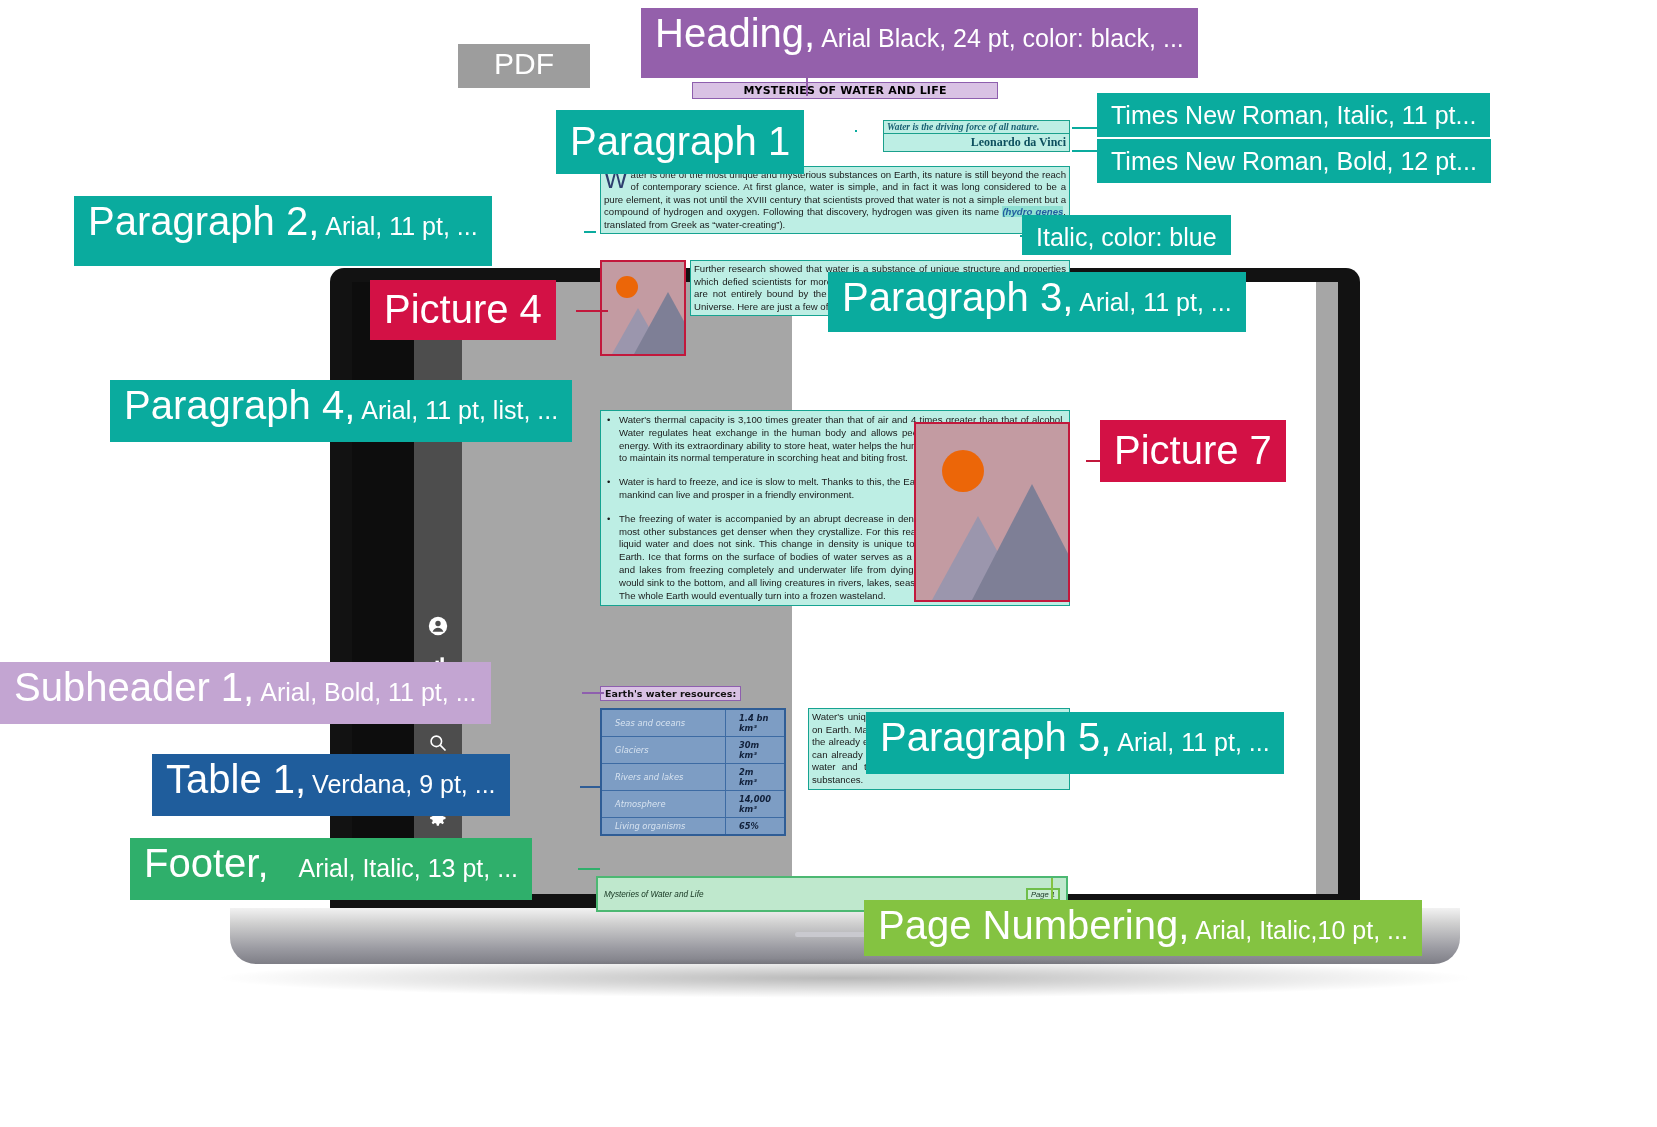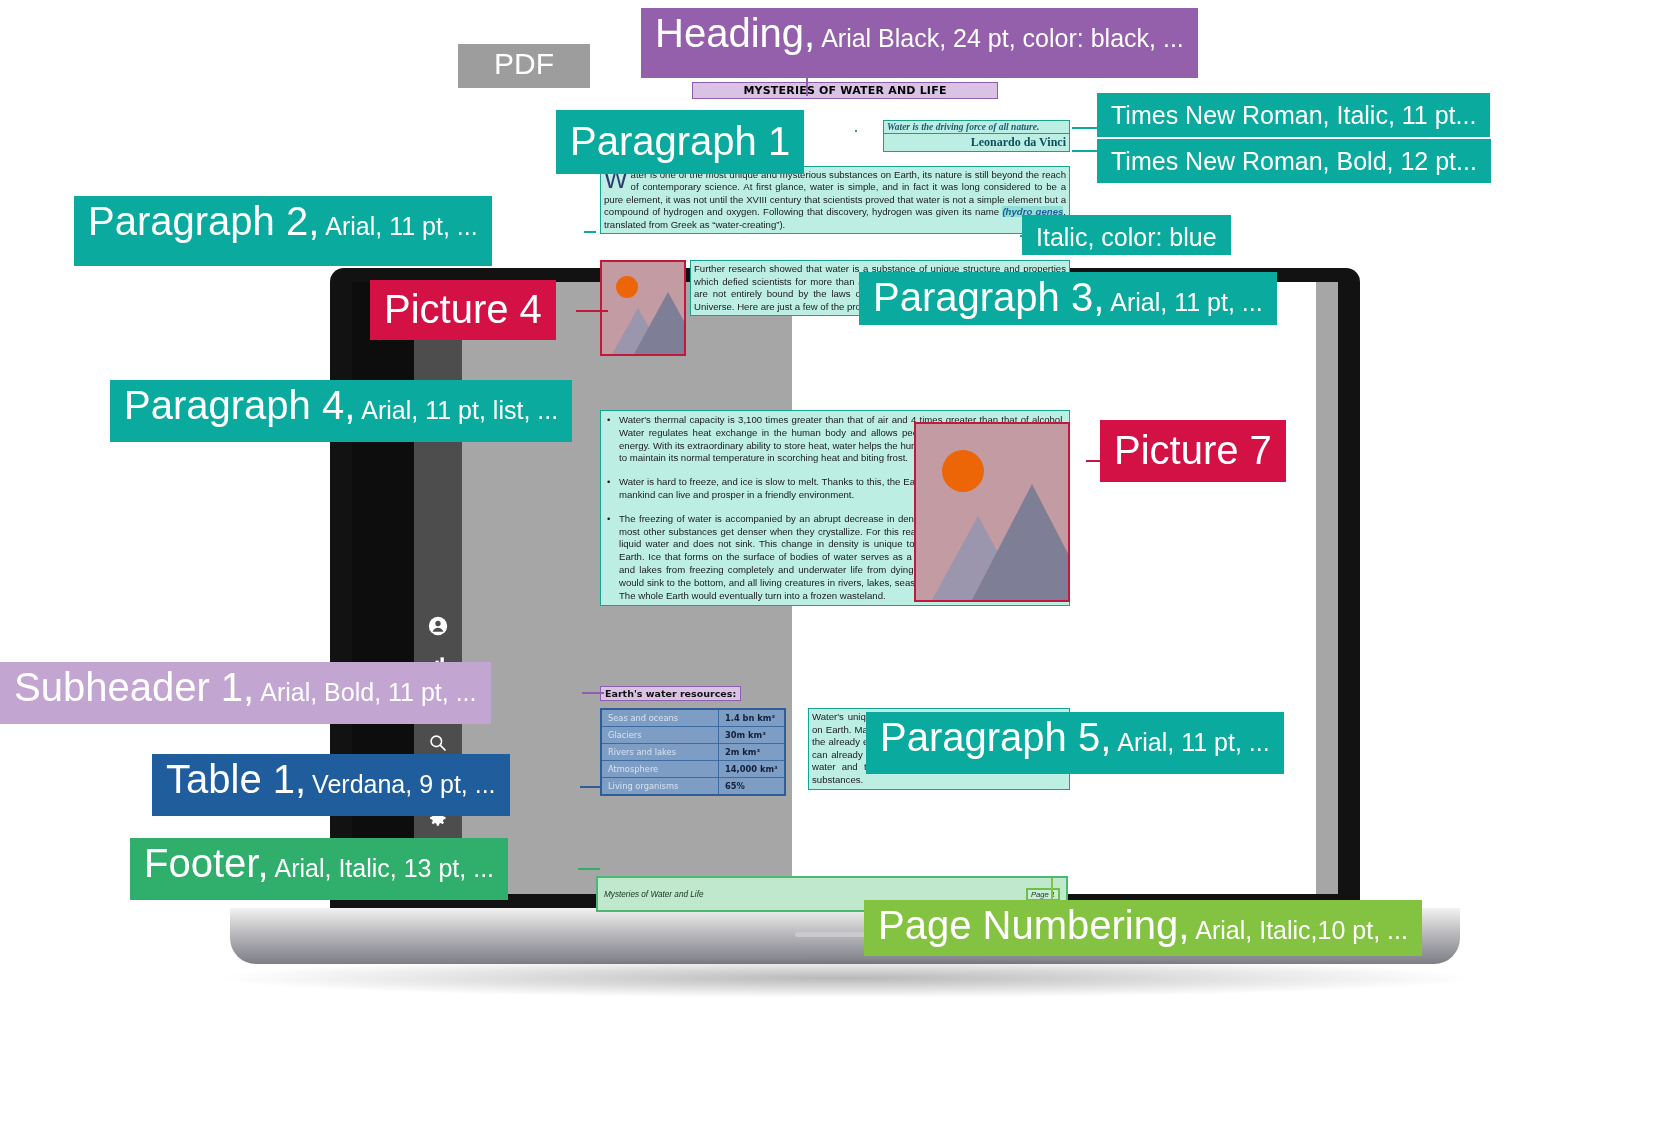--- a/index.html
+++ b/index.html
@@ -69,21 +69,21 @@
   .p4 li:before{content:"•";position:absolute;left:-12px;top:0;}
   .p4 li:last-child{margin-bottom:0;}
 
   .subhdr{position:absolute;left:8px;top:604px;font-family:"DejaVu Sans",sans-serif;
       font-weight:bold;font-size:9.5px;color:#111;background:#d9c2e4;
       border:1px solid #8e5fae;padding:1px 4px;}
 
   table.tbl{position:absolute;left:8px;top:626px;width:186px;border-collapse:collapse;
       border:2px solid #2f5d96;background:#7d9dc4;
       font-family:"DejaVu Sans",sans-serif;font-size:8.3px;}
-  table.tbl td{border:1px solid #3d6ba3;padding:3px 6px;}
+  table.tbl td{border:1px solid #3d6ba3;padding:3px 13px;font-style:italic;}
   table.tbl td.k{color:#d7e3f0;width:104px;}
   table.tbl td.v{color:#11203a;font-weight:bold;background:#7d9dc4;}
 
   .p5{position:absolute;left:216px;top:626px;width:262px;background:#bdeee4;
       border:1px solid #16a391;font-size:9.6px;line-height:12.6px;color:#1a1a1a;
       text-align:justify;padding:2px 3px;box-sizing:border-box;}
 
   .footer{position:absolute;left:4px;top:794px;width:472px;height:36px;
       background:#bfe8cd;border:2px solid #4cb872;box-sizing:border-box;
       display:flex;align-items:center;justify-content:space-between;padding:0 6px;}
@@ -279,21 +279,21 @@
 </div>
 
 <div class="lbl teal" style="left:1022px;top:215px;height:40px;align-items:flex-end;">
   <span class="small" style="margin-left:0">Italic, color: blue</span>
 </div>
 
 <div class="lbl crimson" style="left:370px;top:280px;height:60px;align-items:center;">
   <span class="big">Picture 4</span>
 </div>
 
-<div class="lbl teal" style="left:859px;top:272px;height:53px;">
+<div class="lbl teal" style="left:828px;top:272px;height:60px;">
   <span class="big">Paragraph 3,</span>
   <span class="small">Arial, 11 pt, ...</span>
 </div>
 
 <div class="lbl teal" style="left:110px;top:380px;height:62px;">
   <span class="big">Paragraph 4,</span>
   <span class="small">Arial, 11 pt, list, ...</span>
 </div>
 
 <div class="lbl crimson" style="left:1100px;top:420px;height:62px;align-items:center;">
@@ -308,21 +308,21 @@
 <div class="lbl teal" style="left:866px;top:712px;height:62px;">
   <span class="big">Paragraph 5,</span>
   <span class="small">Arial, 11 pt, ...</span>
 </div>
 
 <div class="lbl navy" style="left:152px;top:754px;height:62px;">
   <span class="big">Table 1,</span>
   <span class="small">Verdana, 9 pt, ...</span>
 </div>
 
-<div class="lbl green" style="left:130px;top:838px;height:62px;">
+<div class="lbl green" style="left:130px;top:838px;height:62px;gap:24px;">
   <span class="big">Footer,</span>
   <span class="small">Arial, Italic, 13 pt, ...</span>
 </div>
 
 <div class="lbl lime" style="left:864px;top:900px;height:56px;">
   <span class="big">Page Numbering,</span>
   <span class="small">Arial, Italic,10 pt, ...</span>
 </div>
 
 </body></html>

